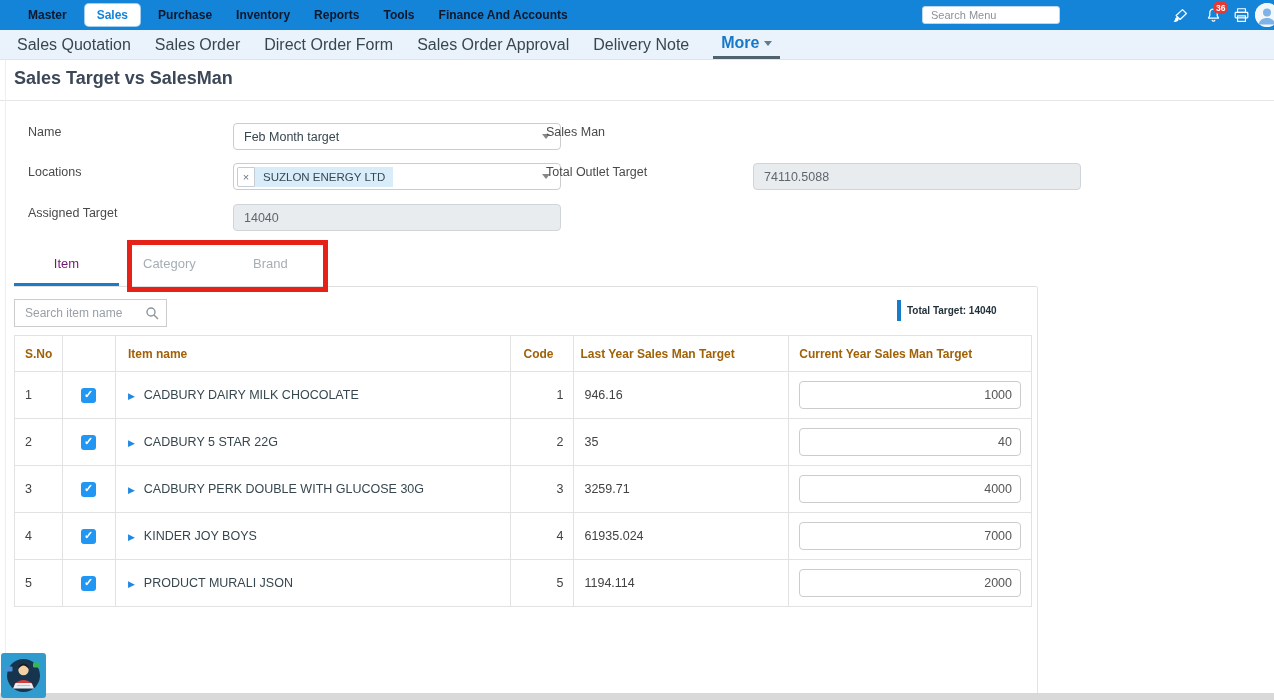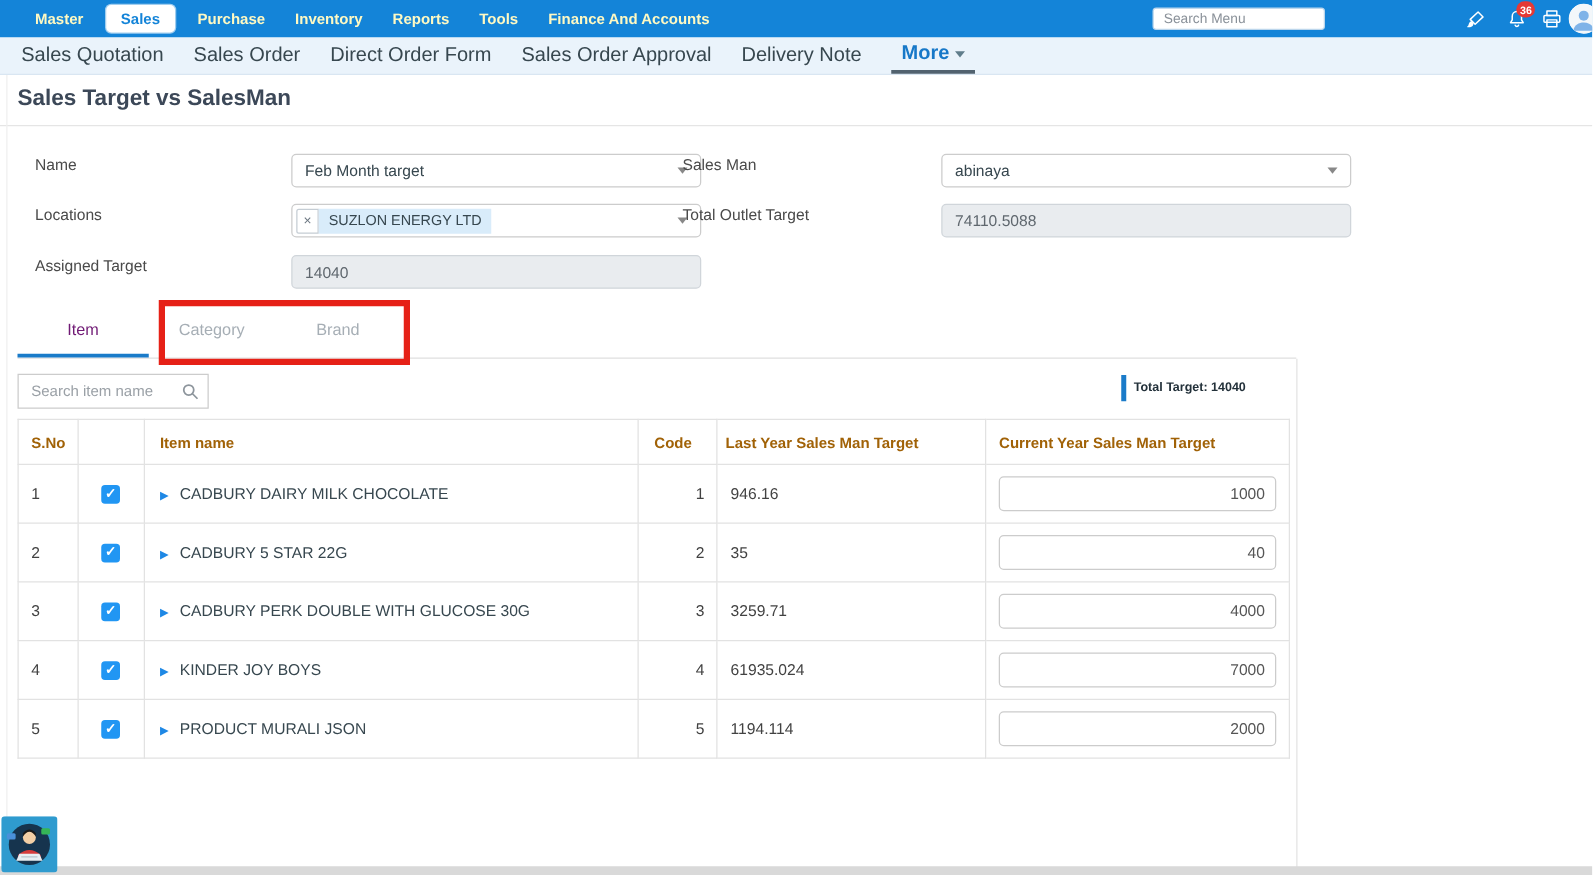--- a/index.html
+++ b/index.html
@@ -2,21 +2,21 @@
 <html><head>
 <meta charset="utf-8">
 <style>
   * { margin:0; padding:0; box-sizing:border-box; }
   html,body { font-family:"Liberation Sans", sans-serif; background:#fff; }
   #canvas { position:relative; width:1274px; height:700px; background:#fff; overflow:hidden; }
 
   
   .topnav { position:absolute; left:0; top:0; width:1274px; height:30px; background:#1484d8; display:flex; align-items:center; }
   .nav-items { display:flex; align-items:center; gap:12px; padding-left:22px; height:100%; }
-  .nav-item { color:#fef9c3; font-weight:700; font-size:12px; padding:4px 6px; white-space:nowrap; cursor:pointer; }
+  .nav-item { color:#0f172a; font-weight:700; font-size:12px; padding:4px 6px; white-space:nowrap; cursor:pointer; }
   .nav-item.active { background:#fff; color:#1484d8; border-radius:4px; padding:4px 12px; box-shadow:0 0 0 1px rgba(255,255,255,.6); }
   .menu-search { position:absolute; left:922px; top:6px; width:138px; height:18px; border:1px solid #bcd6ec; border-radius:3px; font-size:11px; padding:0 8px; color:#444; outline:none; }
   .menu-search::placeholder { color:#8a9199; }
   .top-icon { position:absolute; top:4px; width:22px; height:22px; display:flex; align-items:center; justify-content:center; cursor:pointer; }
   .top-icon svg { width:19px; height:19px; stroke:#fff; fill:none; stroke-width:1.5; stroke-linecap:round; stroke-linejoin:round; }
   #icon-brush { left:1169px; }
   #icon-bell { left:1202px; }
   #icon-printer { left:1230px; }
   .badge { position:absolute; left:1213px; top:1px; min-width:15px; height:13px; padding:0 3px; background:#e53935; border-radius:7px; color:#fff; font-size:8.5px; font-weight:700; display:flex; align-items:center; justify-content:center; }
   .avatar { position:absolute; left:1255px; top:3px; width:24px; height:24px; border-radius:50%; background:#fdfefe; overflow:hidden; cursor:pointer; }
@@ -150,24 +150,20 @@
   <div class="title-divider"></div>
   <div class="left-edge"></div>
 
   <span class="flabel" style="left:28px; top:125px;">Name</span>
   <div class="fbox" style="left:233px; top:123px;">
     <span>Feb Month target</span>
     <span class="caret"></span>
   </div>
 
   <span class="flabel" style="left:546px; top:125px;">Sales Man</span>
-  <div class="fbox" style="left:753px; top:123px;">
-    <span>abinaya</span>
-    <span class="caret"></span>
-  </div>
 
   <span class="flabel" style="left:28px; top:165px;">Locations</span>
   <div class="fbox tags" style="left:233px; top:163px;">
     <span class="tag">
       <span class="tag-x">×</span>
       <span class="tag-label">SUZLON ENERGY LTD</span>
     </span>
     <span class="caret"></span>
   </div>
 

